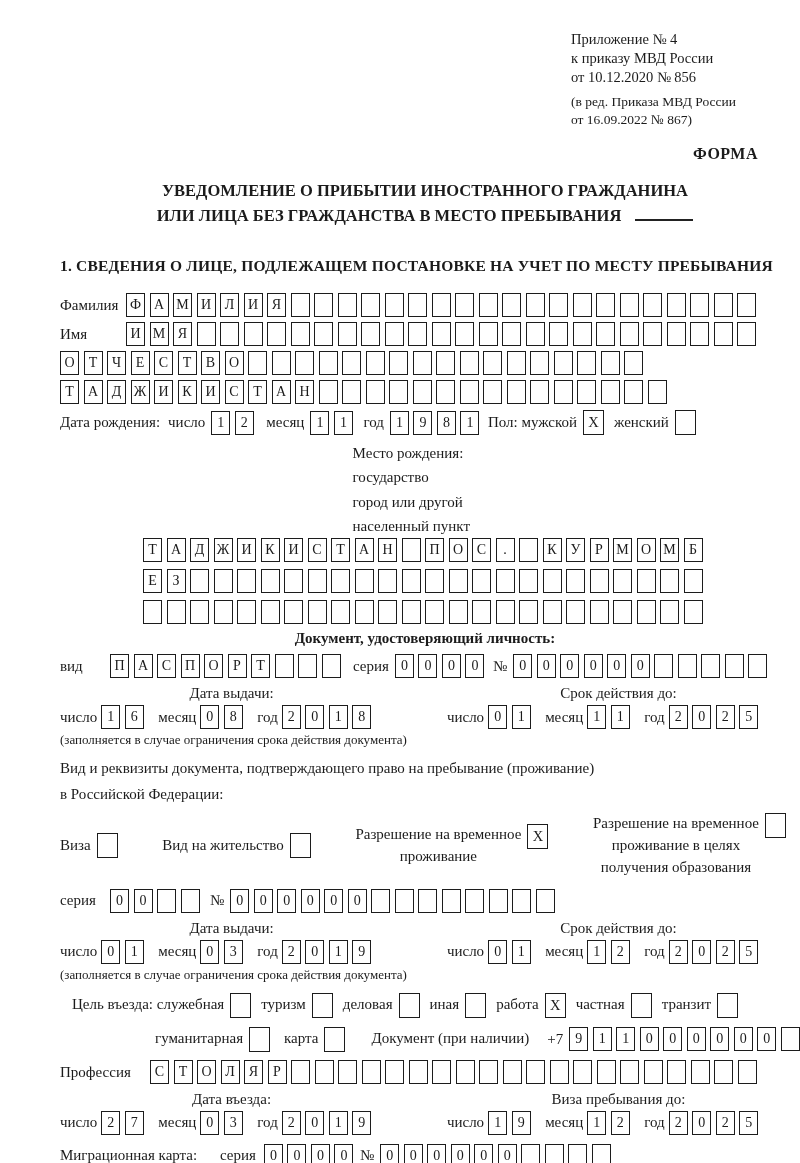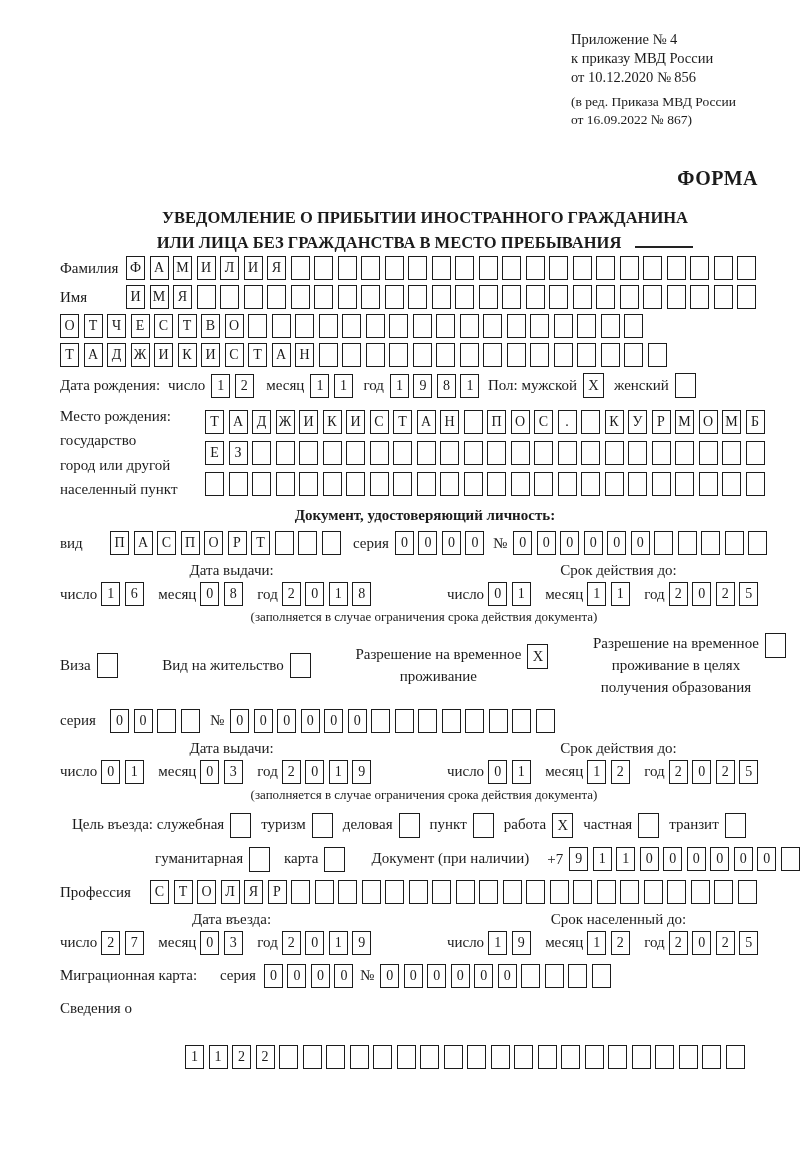--- a/index.html
+++ b/index.html
@@ -3,21 +3,21 @@
 <meta charset="utf-8">
 <style>
   * { margin:0; padding:0; box-sizing:border-box; }
   html,body { background:#ffffff; }
   body { font-family:"Liberation Serif","DejaVu Serif",serif; color:#1b1b1b; }
   .page { width:800px; height:1163px; overflow:hidden; padding:30px 10px 0 60px; background:#ffffff; position:relative; }
 
   
   .hdr { width:205px; margin-left:auto; margin-right:14px; font-size:14.5px; line-height:1.32; }
   .hdr .sub { margin-top:6px; font-size:13.5px; }
-  .forma { text-align:right; margin:38px 32px 0 0; font-weight:bold; font-size:20px; letter-spacing:.5px; }
+  .forma { text-align:right; margin:16px 32px 0 0; font-weight:bold; font-size:16px; letter-spacing:.5px; }
 
   
   .title { text-align:center; margin-top:16px; font-weight:bold; font-size:16.5px; line-height:1.5; }
   .title-underline { display:inline-block; width:58px; border-bottom:2px solid #222; margin-left:14px; }
   .section-title { margin-top:28px; margin-bottom:18px; font-weight:bold; font-size:15.5px; letter-spacing:.2px; }
 
   
   .row { display:flex; align-items:center; margin-bottom:5px; }
   .lbl { font-size:15px; line-height:1.55; white-space:nowrap; }
   .lblcol { flex:none; font-size:15px; line-height:1.62; }
@@ -29,21 +29,21 @@
               justify-content:center; font-size:14.5px; flex:none; margin-left:6px; background:#fff; }
   .doc-header { text-align:center; font-weight:bold; font-size:15px; margin:6px 0 7px 0; }
 
   
   .date-pair { display:flex; justify-content:space-between; margin-top:7px; }
   .date-group { display:flex; flex-direction:column; }
   .date-caption { text-align:center; font-size:15px; margin-bottom:3px; }
   .date-line { display:flex; align-items:center; }
   .date-line .lbl { margin-right:4px; }
   .date-line .cells { margin-right:10px; }
-  .note { font-size:13px; text-align:center; margin:3px 2px 8px 0; }
+  .note { font-size:13px; text-align:left; margin:3px 2px 8px 0; }
 
   .intro { font-size:15px; line-height:1.7; margin-top:4px; }
 
   .permits { justify-content:space-between; margin-top:6px; margin-bottom:10px; padding-right:4px; }
   .pgroup { display:flex; align-items:flex-start; }
   .pgroup .multi { text-align:center; font-size:15px; line-height:1.45; }
   .pgroup .lbl { line-height:1.7; }
 
   .purpose-line { display:flex; align-items:center; margin-top:10px; }
   .purpose-line .lbl { margin-left:10px; }
@@ -73,20 +73,21 @@
 
   <div class="forma">ФОРМА</div>
 
   <div class="title">
     <div>УВЕДОМЛЕНИЕ О ПРИБЫТИИ ИНОСТРАННОГО ГРАЖДАНИНА</div>
     <div>
       <span>ИЛИ ЛИЦА БЕЗ ГРАЖДАНСТВА В МЕСТО ПРЕБЫВАНИЯ</span><span class="title-underline"></span>
     </div>
   </div>
 
+  <div class="section-title">1. СВЕДЕНИЯ О ЛИЦЕ, ПОДЛЕЖАЩЕМ ПОСТАНОВКЕ НА УЧЕТ ПО МЕСТУ ПРЕБЫВАНИЯ</div>
 
   <div class="row">
     <span class="lblcol" style="width:66px;">Фамилия</span>
     <span class="cells">
         <span class="cell">Ф</span>
         <span class="cell">А</span>
         <span class="cell">М</span>
         <span class="cell">И</span>
         <span class="cell">Л</span>
         <span class="cell">И</span>
@@ -226,21 +227,21 @@
         <span class="cell">9</span>
         <span class="cell">8</span>
         <span class="cell">1</span>
       </span>
     <span class="lbl" style="margin-left:4px;">Пол: мужской</span>
     <span class="checkbox">X</span>
     <span class="lbl" style="margin-left:10px;">женский</span>
     <span class="checkbox"></span>
   </div>
 
-  <div class="row" style="margin-top:6px;">
+  <div class="row" style="margin-top:6px;flex-direction:column;">
     <span class="lblcol" style="width:145px;">
       <span>Место рождения:</span><br>
       <span>государство</span><br>
       <span>город или другой</span><br>
       <span>населенный пункт</span>
     </span>
     <span class="cellrows">
       <span class="cells">
           <span class="cell">Т</span>
           <span class="cell">А</span>
@@ -402,20 +403,24 @@
             <span class="cell">2</span>
             <span class="cell">0</span>
             <span class="cell">2</span>
             <span class="cell">5</span>
           </span>
       </div>
     </div>
   </div>
   <div class="note">(заполняется в случае ограничения срока действия документа)</div>
 
+  <div class="intro">
+    <div>Вид и реквизиты документа, подтверждающего право на пребывание (проживание)</div>
+    <div>в Российской Федерации:</div>
+  </div>
 
   <div class="row permits">
     <div class="pgroup">
       <span class="lbl">Виза</span>
       <span class="checkbox"></span>
     </div>
     <div class="pgroup">
       <span class="lbl">Вид на жительство</span>
       <span class="checkbox"></span>
     </div>
@@ -511,21 +516,21 @@
   </div>
   <div class="note">(заполняется в случае ограничения срока действия документа)</div>
 
   <div class="purpose-line">
     <span class="lbl">Цель въезда: служебная</span>
     <span class="checkbox"></span>
     <span class="lbl">туризм</span>
     <span class="checkbox"></span>
     <span class="lbl">деловая</span>
     <span class="checkbox"></span>
-    <span class="lbl">пункт</span>
+    <span class="lbl">иная</span>
     <span class="checkbox"></span>
     <span class="lbl">работа</span>
     <span class="checkbox">X</span>
     <span class="lbl">частная</span>
     <span class="checkbox"></span>
     <span class="lbl">транзит</span>
     <span class="checkbox"></span>
   </div>
 
   <div class="purpose2">
@@ -598,21 +603,21 @@
         <span class="lbl">год</span>
         <span class="cells">
             <span class="cell">2</span>
             <span class="cell">0</span>
             <span class="cell">1</span>
             <span class="cell">9</span>
           </span>
       </div>
     </div>
     <div class="date-group" style="width:47%;">
-      <div class="date-caption">Срок населенный до:</div>
+      <div class="date-caption">Виза пребывания до:</div>
       <div class="date-line">
         <span class="lbl">число</span>
         <span class="cells">
             <span class="cell">1</span>
             <span class="cell">9</span>
           </span>
         <span class="lbl">месяц</span>
         <span class="cells">
             <span class="cell">1</span>
             <span class="cell">2</span>

